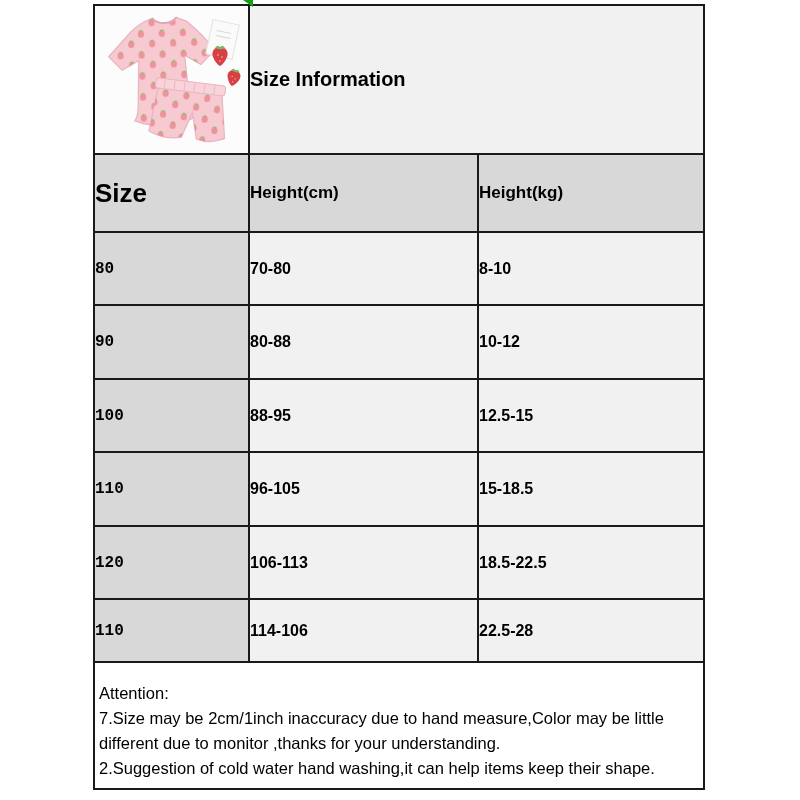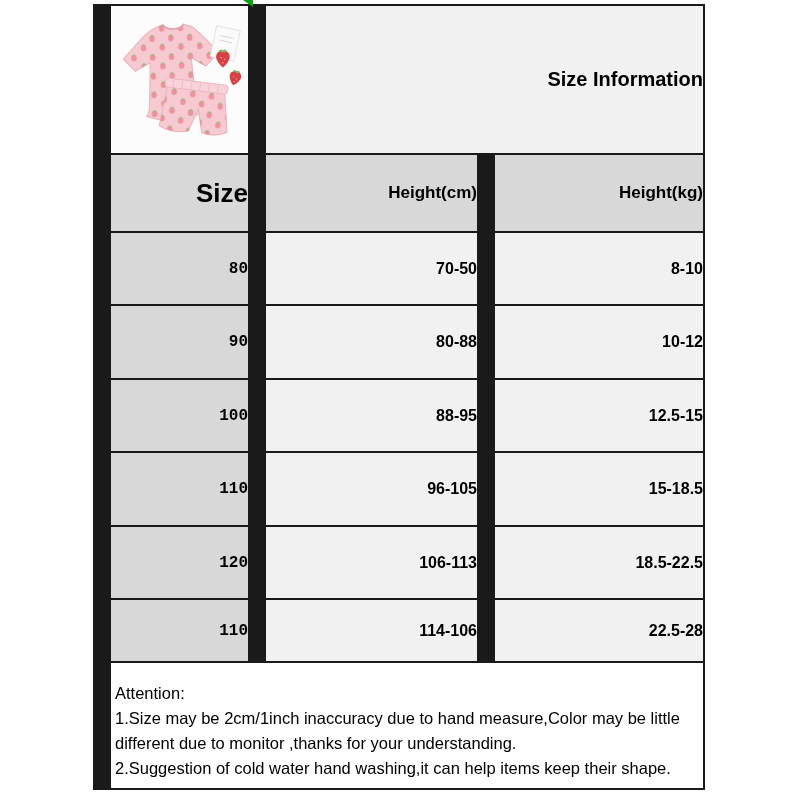--- a/index.html
+++ b/index.html
@@ -11,21 +11,21 @@
     position:absolute; left:243px; top:0; width:10px; height:7px;
     background:#13a113; clip-path:polygon(0 0,100% 0,100% 100%); z-index:3;
   }
   .sheet {
     position:absolute; left:93px; top:4px;
     display:grid;
     grid-template-columns:153px 227px 224px;
     grid-template-rows:147px 76px 71px 72px 71px 72px 71px 61px 125px;
     gap:2px; padding:2px; background:#1a1a1a;
   }
-  .cell { display:flex; align-items:center; justify-content:flex-end; text-align:center;margin-left:16px; }
+  .cell { display:flex; align-items:center; justify-content:flex-start; text-align:center; }
   .photo-cell { background:#fdfcfc; overflow:hidden; padding:0; }
   .title-cell { grid-column:2/4; background:#f1f1f1; font-size:20px; font-weight:bold; }
   .head { background:#d8d8d8; font-weight:bold; font-size:17px; }
   .size-head { font-size:26px; }
   .size-cell { background:#d8d8d8; font-weight:bold; font-size:16px;font-family:Liberation Mono, monospace; }
   .val-cell { background:#f1f1f1; font-weight:bold; font-size:16px; }
   .attention-cell {
     grid-column:1/4; background:#ffffff; display:block;
     text-align:left; padding:18px 4px; font-size:16.5px; line-height:25px;
     white-space:nowrap; overflow:hidden;
@@ -93,21 +93,21 @@
     </div>
     <div class="cell title-cell">
       <span>Size Information</span>
     </div>
 
     <div class="cell head size-head">Size</div>
     <div class="cell head">Height(cm)</div>
     <div class="cell head">Height(kg)</div>
 
     <div class="cell size-cell">80</div>
-    <div class="cell val-cell">70-50</div>
+    <div class="cell val-cell">70-80</div>
     <div class="cell val-cell">8-10</div>
 
     <div class="cell size-cell">90</div>
     <div class="cell val-cell">80-88</div>
     <div class="cell val-cell">10-12</div>
 
     <div class="cell size-cell">100</div>
     <div class="cell val-cell">88-95</div>
     <div class="cell val-cell">12.5-15</div>
 
@@ -118,19 +118,19 @@
     <div class="cell size-cell">120</div>
     <div class="cell val-cell">106-113</div>
     <div class="cell val-cell">18.5-22.5</div>
 
     <div class="cell size-cell">110</div>
     <div class="cell val-cell">114-106</div>
     <div class="cell val-cell">22.5-28</div>
 
     <div class="cell attention-cell">
       <div>Attention:</div>
-      <div>1.Size may be 2cm/1inch inaccuracy due to hand measure,Color may be little</div>
+      <div>7.Size may be 2cm/1inch inaccuracy due to hand measure,Color may be little</div>
       <div>different due to monitor ,thanks for your understanding.</div>
       <div>2.Suggestion of cold water hand washing,it can help items keep their shape.</div>
     </div>
 
   </div>
 </div>
 
 </body></html>

